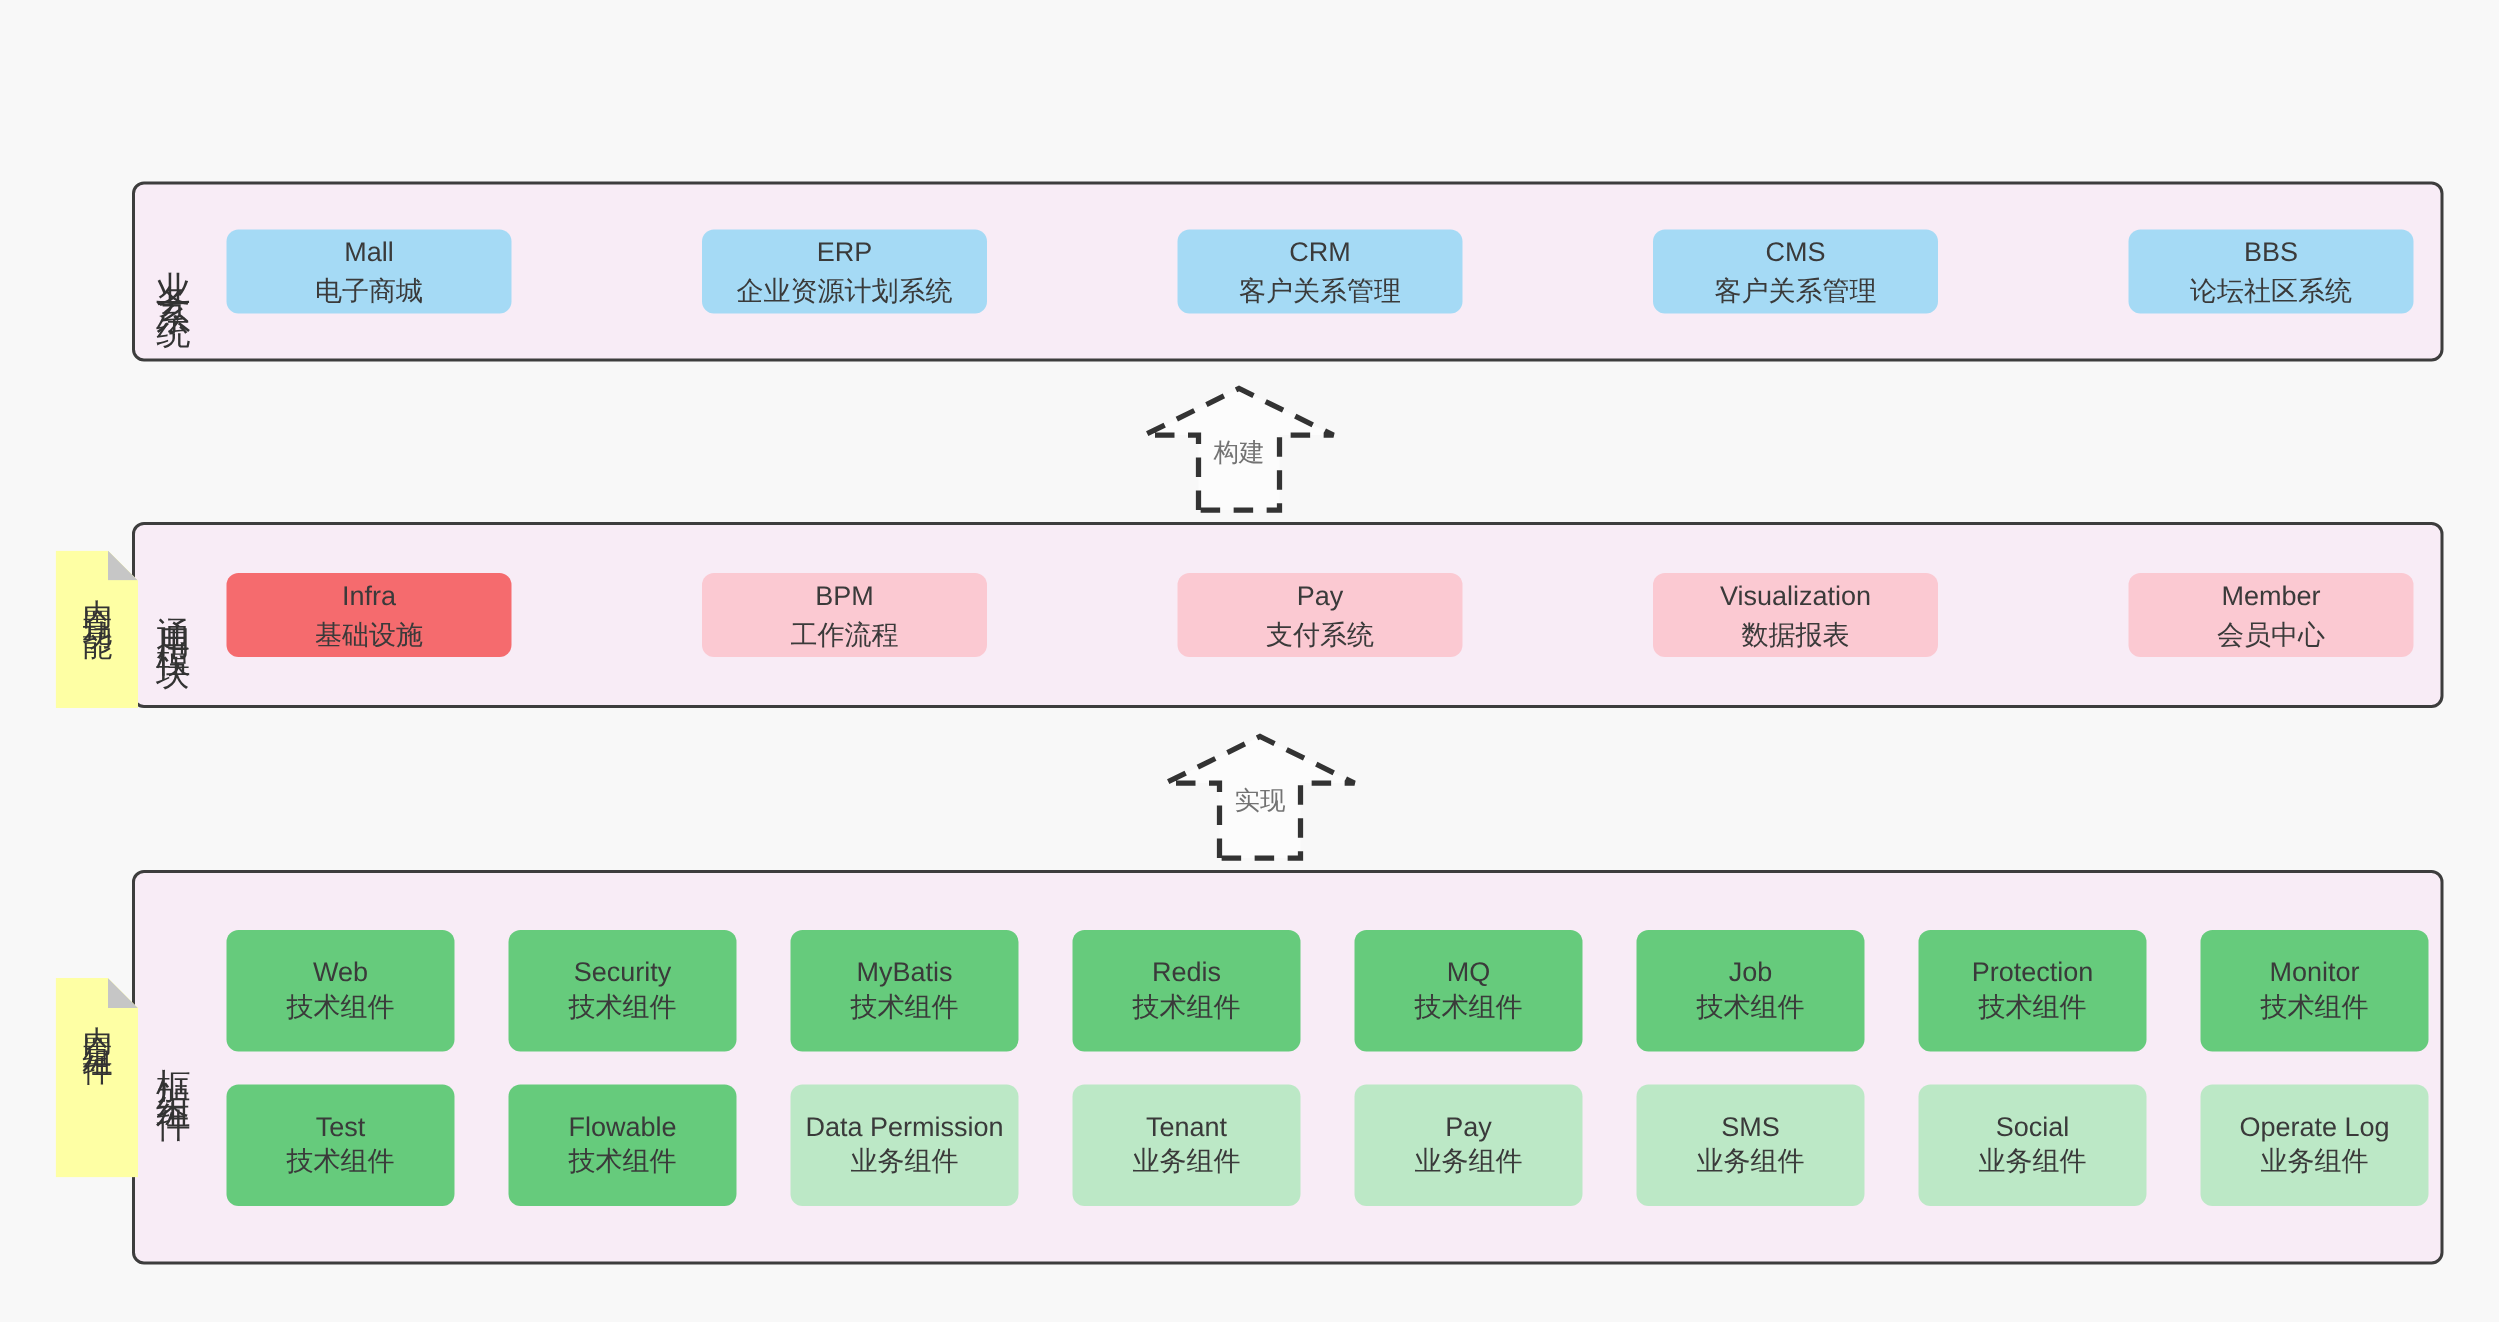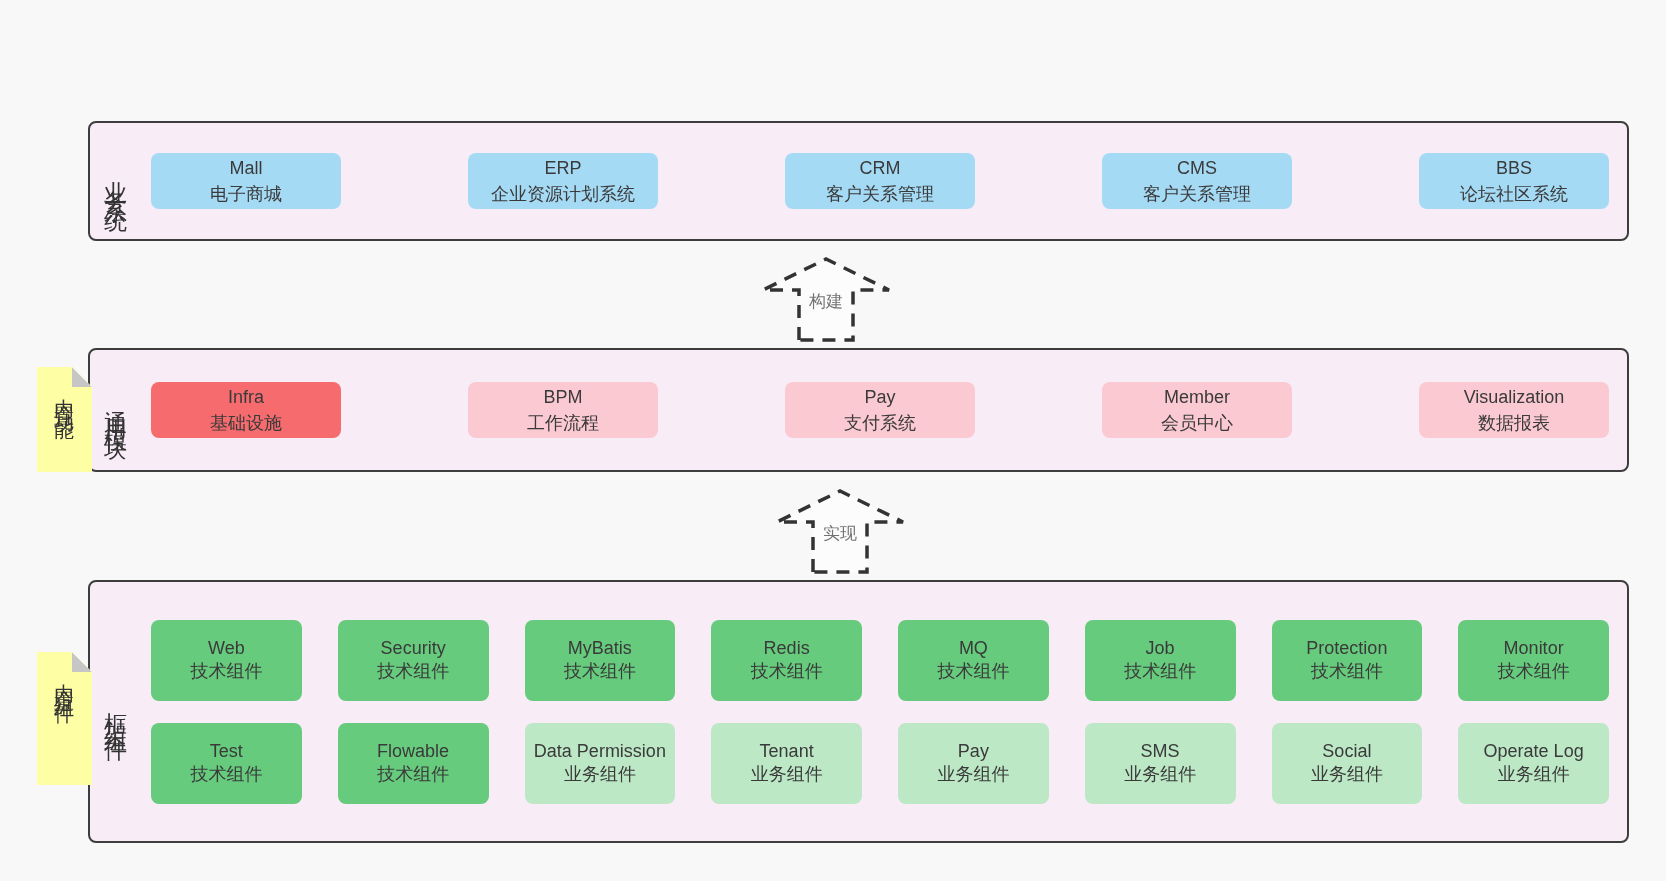--- a/index.html
+++ b/index.html
@@ -61,21 +61,21 @@
   .green{background:var(--green-dark);}
   .green-lt{background:var(--green-light);}
   .box-grid{
     flex:1;
     display:grid;
     grid-template-columns:repeat(8,1fr);
     grid-auto-rows:81px;
     column-gap:36px;
     row-gap:22px;
     align-content:center;
-    padding:0 18px 0 14px;
+    padding:0 8px 0 14px;
   }
   .box-grid .box{width:auto;height:81px;line-height:1.3;padding:2px 4px;}
   .arrow-wrap{position:absolute;width:150px;height:88px;}
   .arrow-wrap svg{display:block;width:100%;height:100%;}
   .arrow-label{
     position:absolute;
     left:50%;top:36px;
     transform:translateX(-50%);
     font-size:17px;
     color:#737373;
@@ -162,26 +162,26 @@
     </div>
     <div class="box pink">
       <div>BPM</div>
       <div>工作流程</div>
     </div>
     <div class="box pink">
       <div>Pay</div>
       <div>支付系统</div>
     </div>
     <div class="box pink">
+      <div>Visualization</div>
+      <div>数据报表</div>
+    </div>
+    <div class="box pink">
       <div>Member</div>
       <div>会员中心</div>
-    </div>
-    <div class="box pink">
-      <div>Visualization</div>
-      <div>数据报表</div>
     </div>
   </div>
 </div>
 
 <div class="arrow-wrap" id="arrow-2">
   <svg viewBox="0 0 150 88">
     <polygon points="48,86 48,36 12,36 75,5 138,36 102,36 102,86" fill="#fcfcfc" stroke="#333" stroke-width="3.5" stroke-dasharray="13,9" stroke-linejoin="miter"></polygon>
   </svg>
   <div class="arrow-label">实现</div>
 </div>

